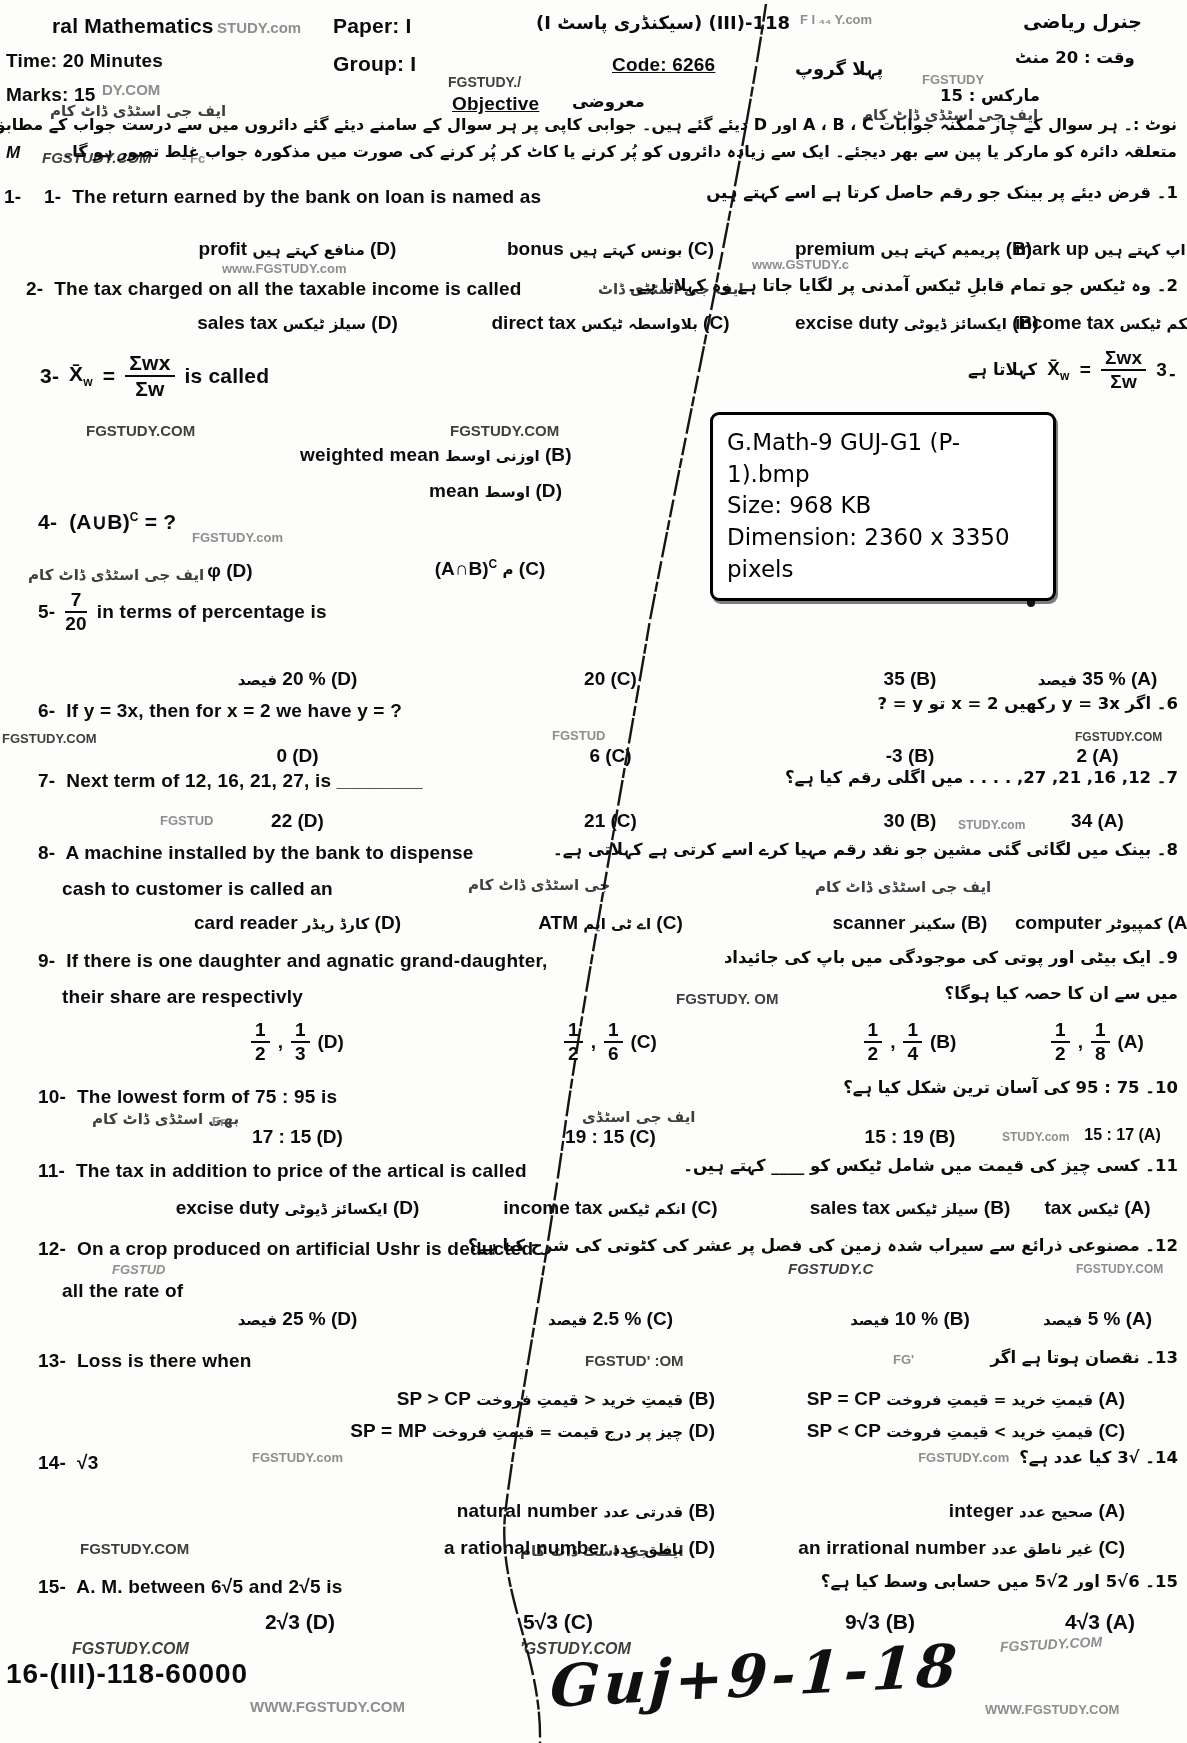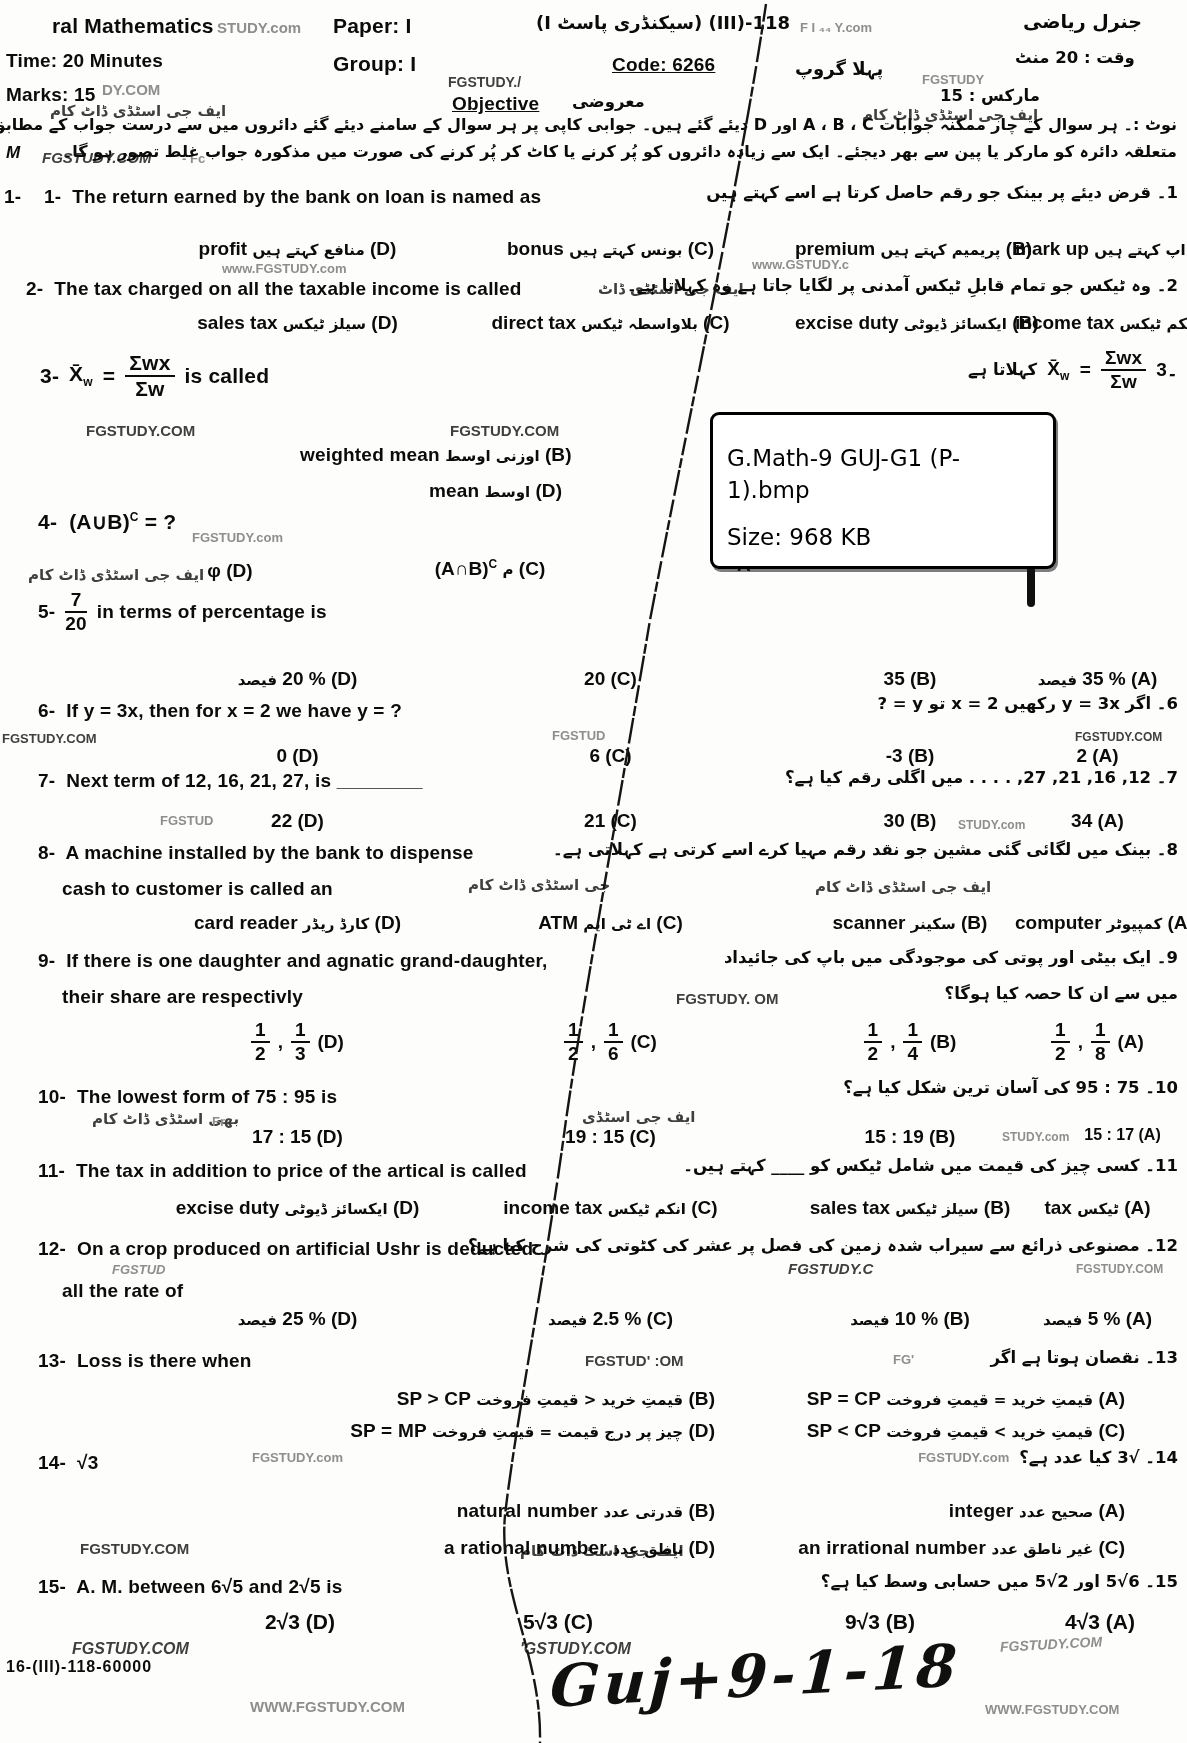--- a/index.html
+++ b/index.html
@@ -22,41 +22,41 @@
   .fr{display:inline-flex;flex-direction:column;vertical-align:middle;text-align:center;line-height:1.05;font-weight:700;}
   .fr .t{border-bottom:2.4px solid #0b0b0b;padding:0 4px 1px;}
   .fr .bb{padding-top:1px;}
   .flexr{display:flex;align-items:center;gap:10px;}
   .frow{display:flex;align-items:center;justify-content:center;gap:8px;}
   sub{font-size:12px;}
   sup{font-size:12px;}
   .tooltip{position:absolute;left:710px;top:412px;width:312px;background:#fff;border:3px solid #000;
            border-radius:9px;padding:12px 14px;z-index:6;box-shadow:2px 3px 0 rgba(20,20,20,.55);
            font-family:"DejaVu Sans",sans-serif;font-size:23px;line-height:1.38;color:#000;}
-  .tooltip div{white-space:normal;word-wrap:break-word;margin-top:16px;}
+  .tooltip div{white-space:normal;word-wrap:break-word;}
   .crease{position:absolute;left:0;top:0;z-index:2;pointer-events:none;}
   .bar{position:absolute;left:1027px;top:455px;width:8px;height:152px;background:#101010;border-radius:4px;z-index:3;}
   .hand{font-family:"DejaVu Serif",serif;font-style:italic;font-weight:700;font-size:58px;color:#101010;
         transform:rotate(-3deg) skewX(-6deg);letter-spacing:4px;z-index:4;}
-  .code{font-weight:700;font-size:16px;letter-spacing:1px;text-align:center;}
+  .code{font-weight:700;font-size:28px;letter-spacing:1px;text-align:center;}
 </style>
 </head>
 <body>
 
 <div class="page">
 
   <svg class="crease" width="1187" height="1743" viewBox="0 0 1187 1743">
     <path d="M766,4 C740,180 688,420 650,620 C618,810 585,990 566,1120 C546,1270 516,1420 505,1515 C498,1595 542,1655 540,1743" fill="none" stroke="#151515" stroke-width="2.4" stroke-dasharray="18 3 10 2 26 4"></path>
   </svg>
 
   <div class="b en big" style="left:52px;top:14px">ral Mathematics</div>
   <div class="b wm" style="left:217px;top:19px">STUDY.com</div>
   <div class="b en big" style="left:333px;top:14px">Paper: I</div>
   <div class="b ur rtl" style="left:595px;top:12px;width:195px;font-size:18px">118-(III) (سیکنڈری پاسٹ I)</div>
-  <div class="b wm sm" style="left:800px;top:20px">F I ₄₄ Y.com</div>
+  <div class="b wm sm" style="left:800px;top:12px">F I ₄₄ Y.com</div>
   <div class="b ur" style="left:990px;top:10px;width:185px;text-align:center;font-size:19px">جنرل ریاضی</div>
 
   <div class="b en" style="left:6px;top:50px">Time: 20 Minutes</div>
   <div class="b en big" style="left:333px;top:52px">Group: I</div>
   <div class="b en ul" style="left:612px;top:54px">Code: 6266</div>
   <div class="b ur" style="left:795px;top:58px;font-size:18px">پہلا گروپ</div>
   <div class="b ur" style="left:975px;top:48px;width:200px;text-align:center">وقت : 20 منٹ</div>
 
   <div class="b en" style="left:6px;top:84px">Marks: 15</div>
   <div class="b wm" style="left:102px;top:81px">DY.COM</div>
@@ -283,15 +283,16 @@
   <div class="b wm it" style="left:1000px;top:1636px;font-size:14px;transform:rotate(-3deg)">FGSTUDY.COM</div>
   <div class="b code" style="left:6px;top:1658px">16-(III)-118-60000</div>
   <div class="b hand" style="left:550px;top:1642px">Guj+9-1-18</div>
   <div class="b wm" style="left:250px;top:1698px">WWW.FGSTUDY.COM</div>
   <div class="b wm sm" style="left:985px;top:1702px">WWW.FGSTUDY.COM</div>
 
   <div class="bar"></div>
   <div class="tooltip">
     <div>G.Math-9 GUJ-G1 (P-1).bmp</div>
     <div>Size: 968 KB</div>
+    <div>Dimension: 2360 x 3350 pixels</div>
   </div>
 
 </div>
 
 </body></html>

